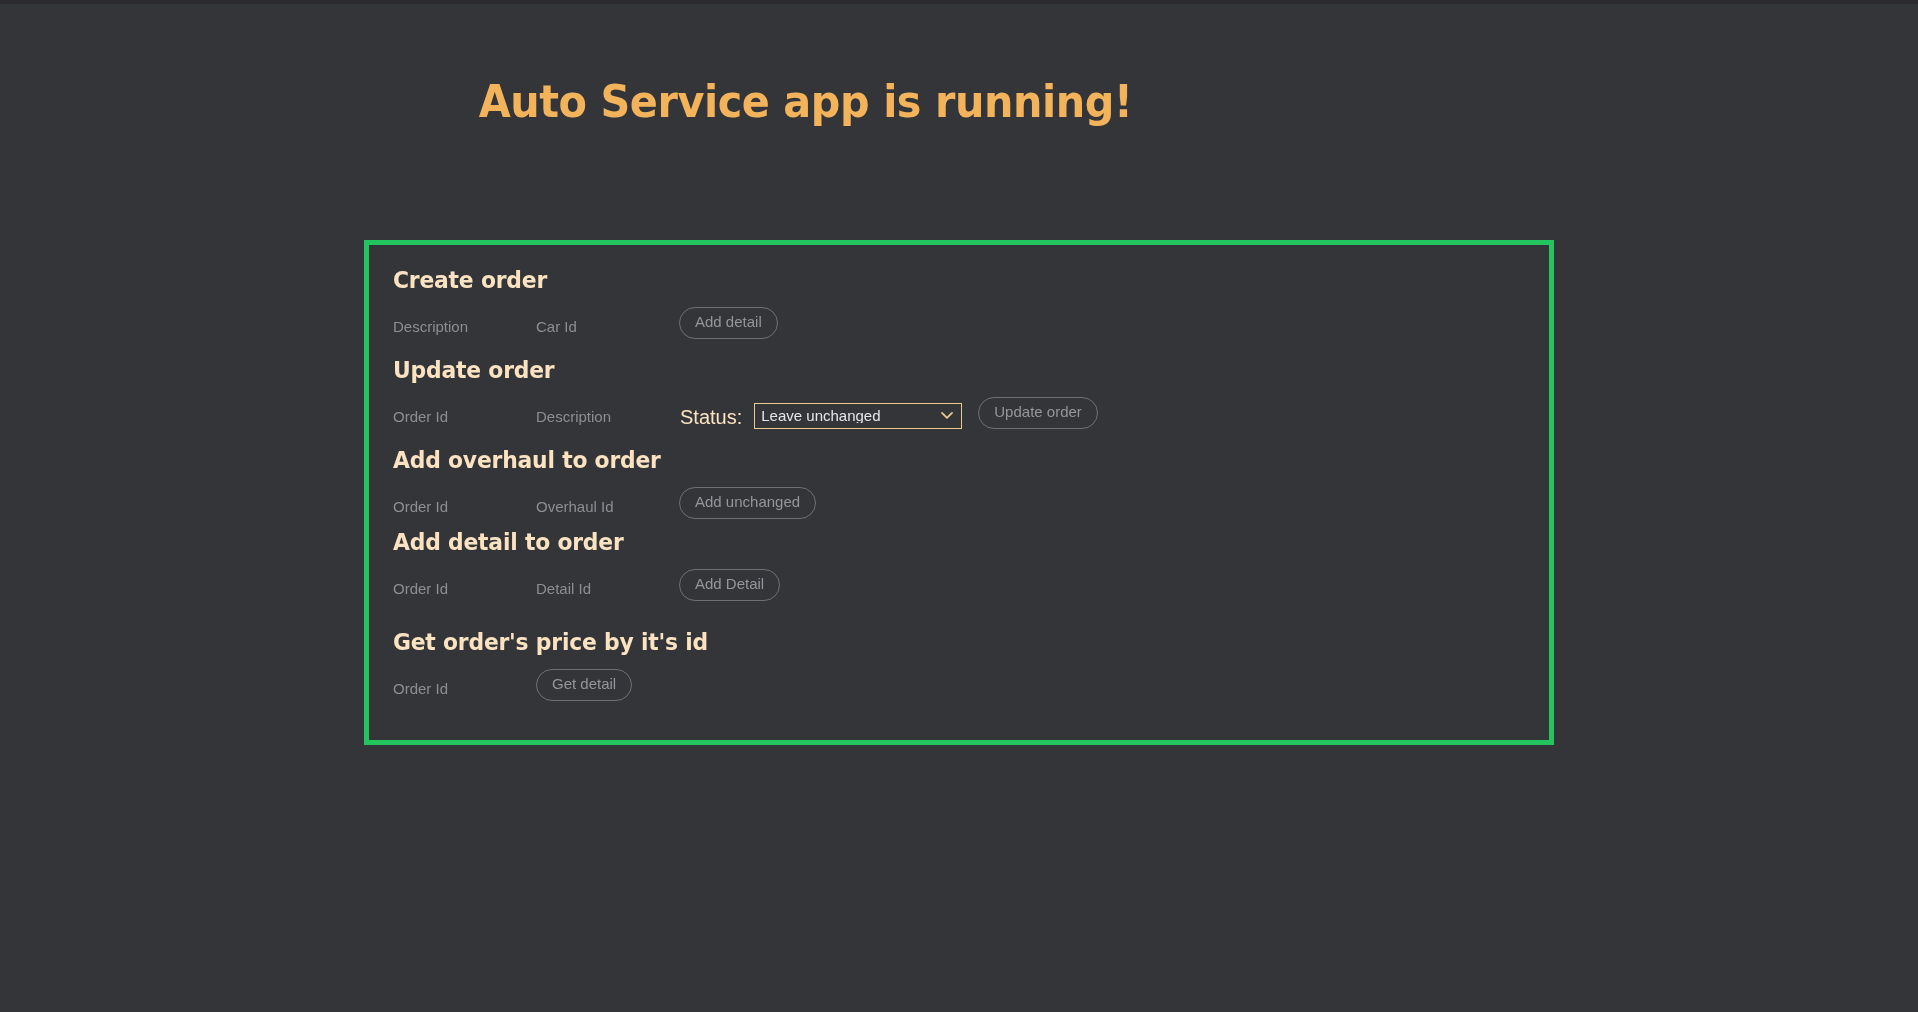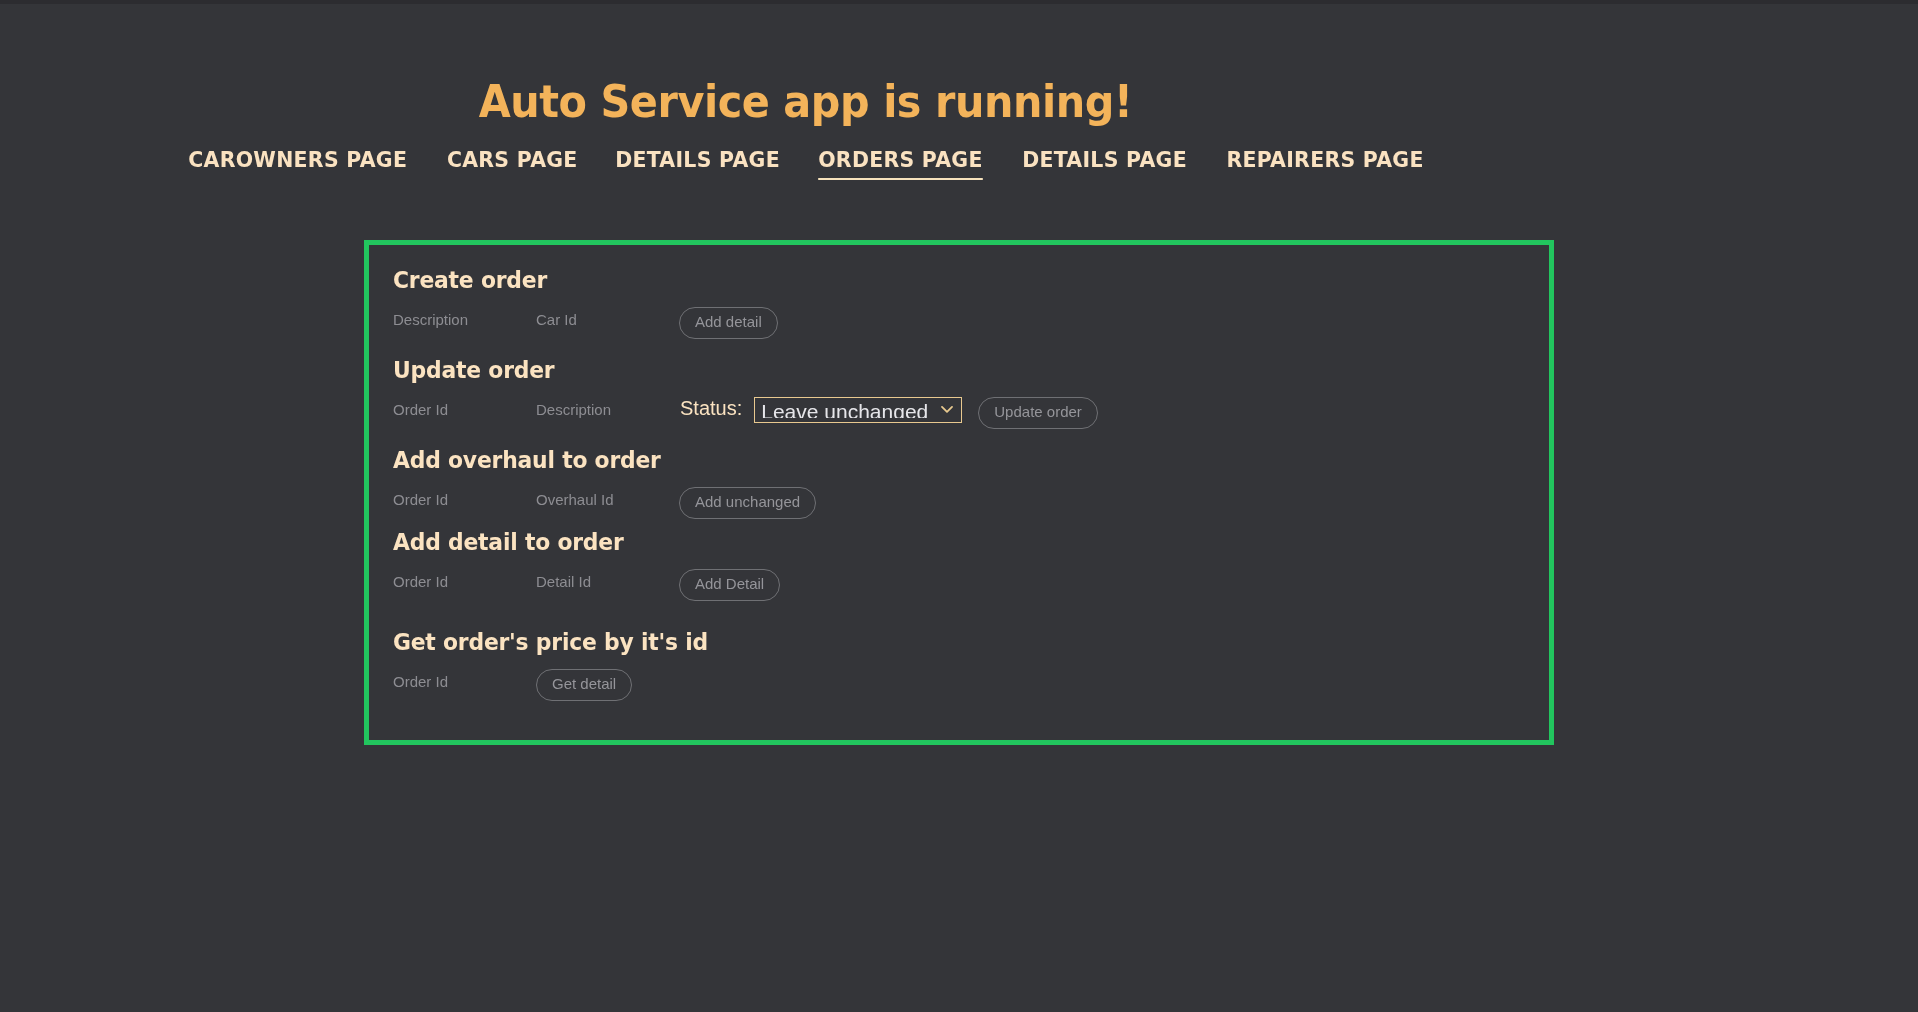--- a/index.html
+++ b/index.html
@@ -86,21 +86,21 @@
     color: #fbe3c1;
     font-family: "DejaVu Sans", sans-serif;
     font-size: 23px;
     font-weight: bold;
     letter-spacing: -0.2px;
     transform: scaleX(0.95);
     transform-origin: left center;
   }
   .row {
     display: flex;
-    align-items: flex-start;
+    align-items: flex-end;
     margin-top: 14px;
   }
   .field {
     background: transparent;
     border: none;
     outline: none;
     color: #d8d8dc;
     font-family: "Liberation Sans", sans-serif;
     font-size: 15px;
     padding: 4px 0;
@@ -129,21 +129,21 @@
     margin-right: 12px;
     white-space: nowrap;
   }
   .status-select {
     appearance: none;
     -webkit-appearance: none;
     background: #343539;
     border: 1px solid #e8c98f;
     color: #e6e6ea;
     font-family: "Liberation Sans", sans-serif;
-    font-size: 21px;
+    font-size: 15px;
     padding: 3px 28px 4px 6px;
     width: 208px;
     height: 26px;
     line-height: 1;
     outline: none;
     cursor: pointer;
     border-radius: 0;
   }
   .select-wrap {
     position: relative;
@@ -171,28 +171,20 @@
 </style>
 </head>
 <body>
 
 <div class="top-strip"></div>
 
 <div class="page">
 
   <h1 class="app-title">Auto Service app is running!</h1>
 
-  <nav class="nav">
-    <a href="#">CAROWNERS PAGE</a>
-    <a href="#">CARS PAGE</a>
-    <a href="#">DETAILS PAGE</a>
-    <a href="#" class="active">ORDERS PAGE</a>
-    <a href="#">DETAILS PAGE</a>
-    <a href="#">REPAIRERS PAGE</a>
-  </nav>
 
   <div class="card">
 
     <div class="section" id="sec-create">
       <h2>Create order</h2>
       <div class="row">
         <input class="field" type="text" placeholder="Description" style="">
         <input class="field" type="text" placeholder="Car Id" style="">
         <button class="btn">Add detail</button>
       </div>

